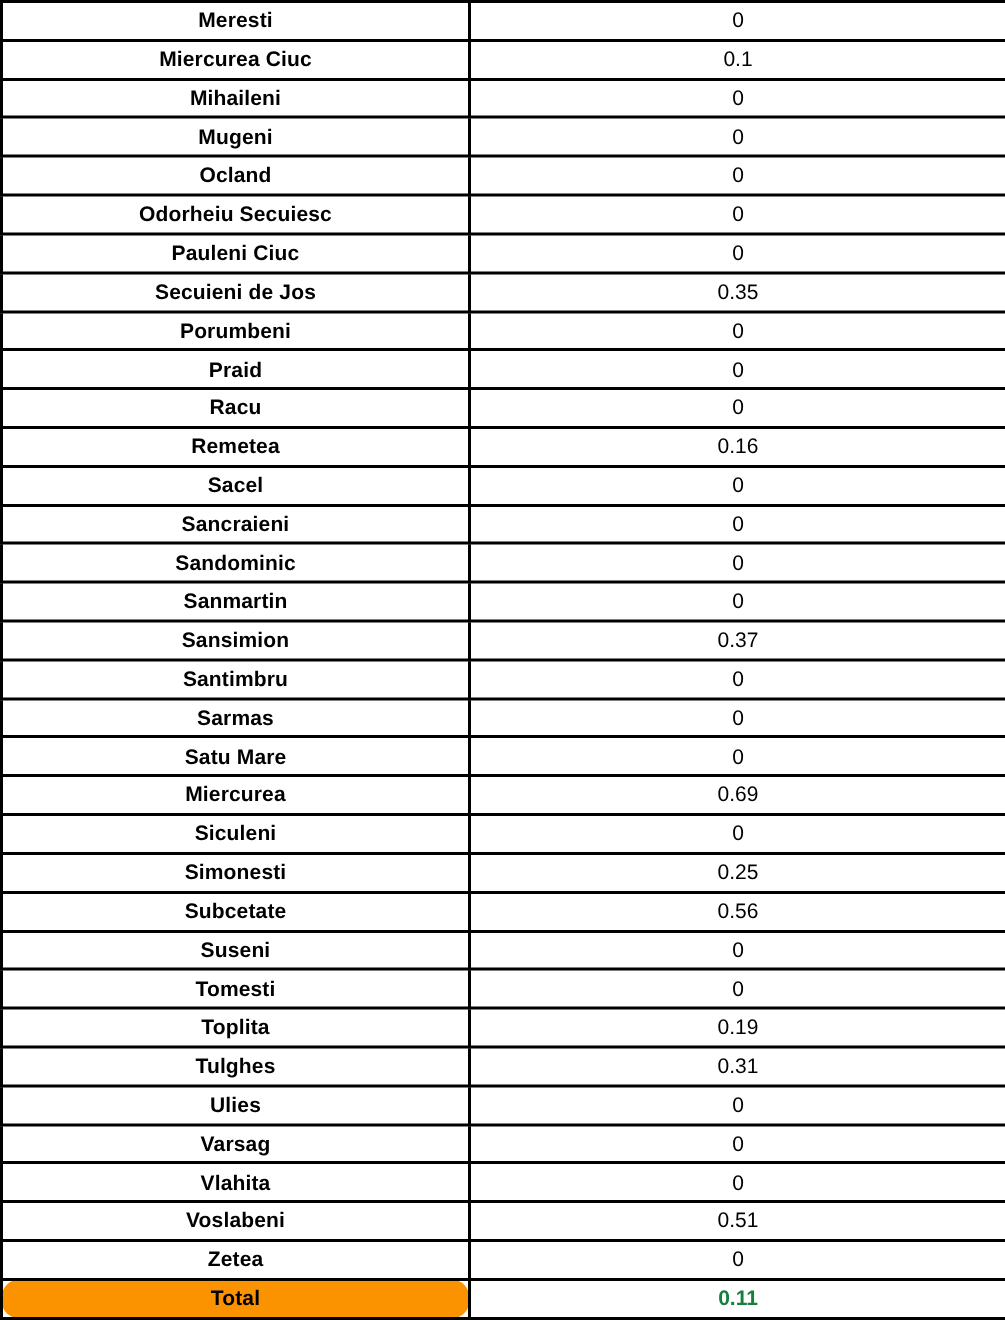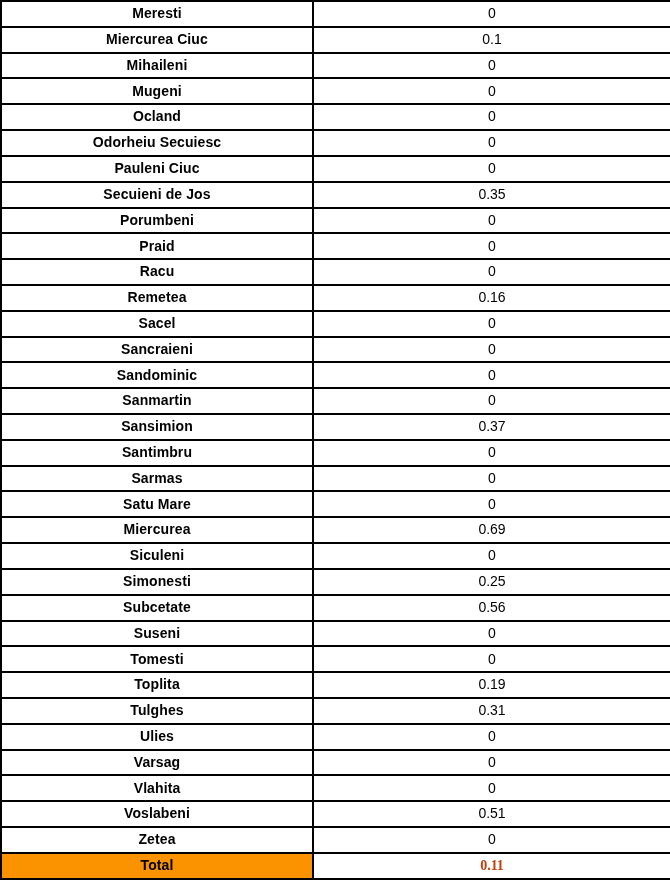--- a/index.html
+++ b/index.html
@@ -35,22 +35,21 @@
   }
   td.value {
     font-weight: normal;
     color: #1a1a1a;
   }
   tr.total-row td.total-label {
     font-weight: bold;
   }
   tr.total-row td.total-value {
     font-weight: bold;
-    color: #c2410c;
-    font-family: Liberation Serif, serif;
+    color: #15803d;
   }
 </style>
 </head>
 <body>
 
 <table class="data-table">
   <colgroup>
     <col style="width:312px">
     <col style="width:358px">
   </colgroup>
@@ -183,17 +182,17 @@
         <td class="locality">Voslabeni</td>
         <td class="value">0.51</td>
       </tr>
       <tr>
         <td class="locality">Zetea</td>
         <td class="value">0</td>
       </tr>
     </tbody>
   <tbody>
     <tr class="total-row">
-      <td class="locality total-label" style="background: rgb(251, 146, 0);">Total</td>
+      <td class="locality total-label" style="background: rgb(251, 146, 0); border-radius: 12px;">Total</td>
       <td class="value total-value">0.11</td>
     </tr>
   </tbody>
 </table>
 
 </body></html>

